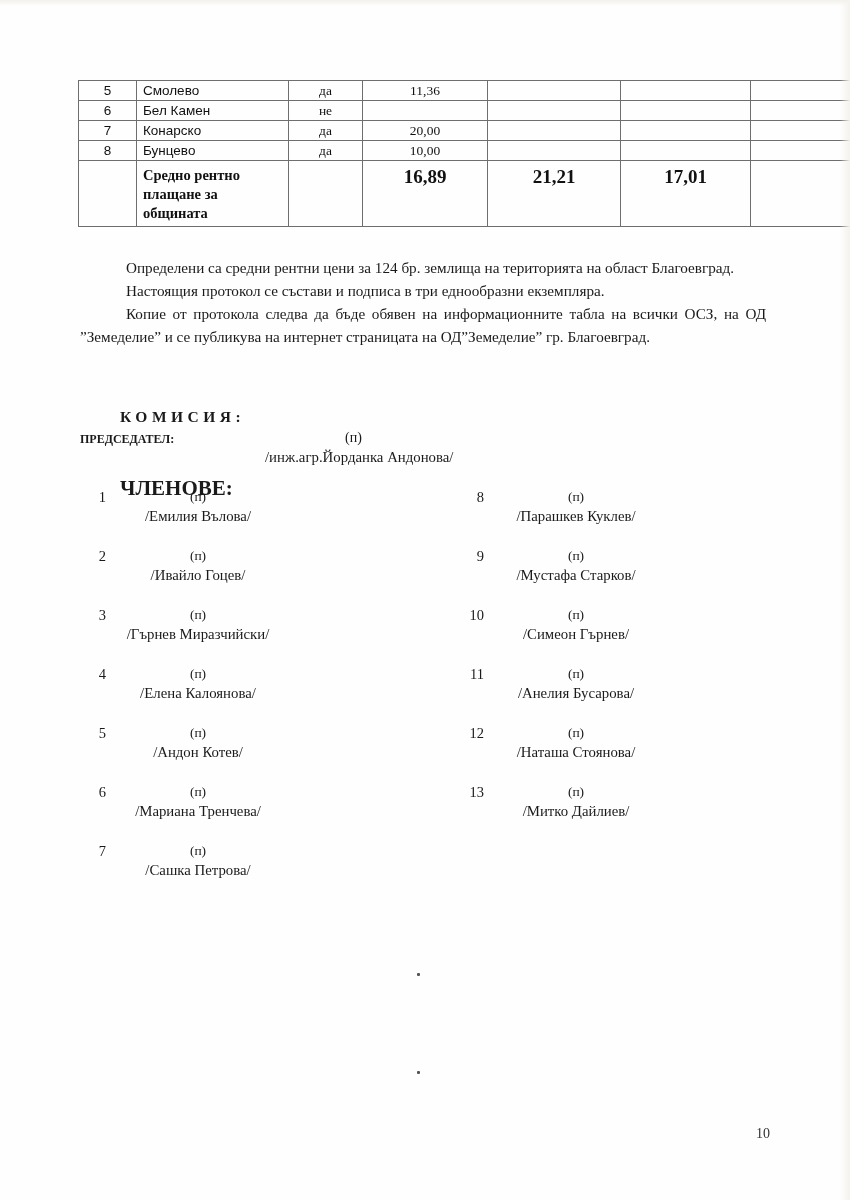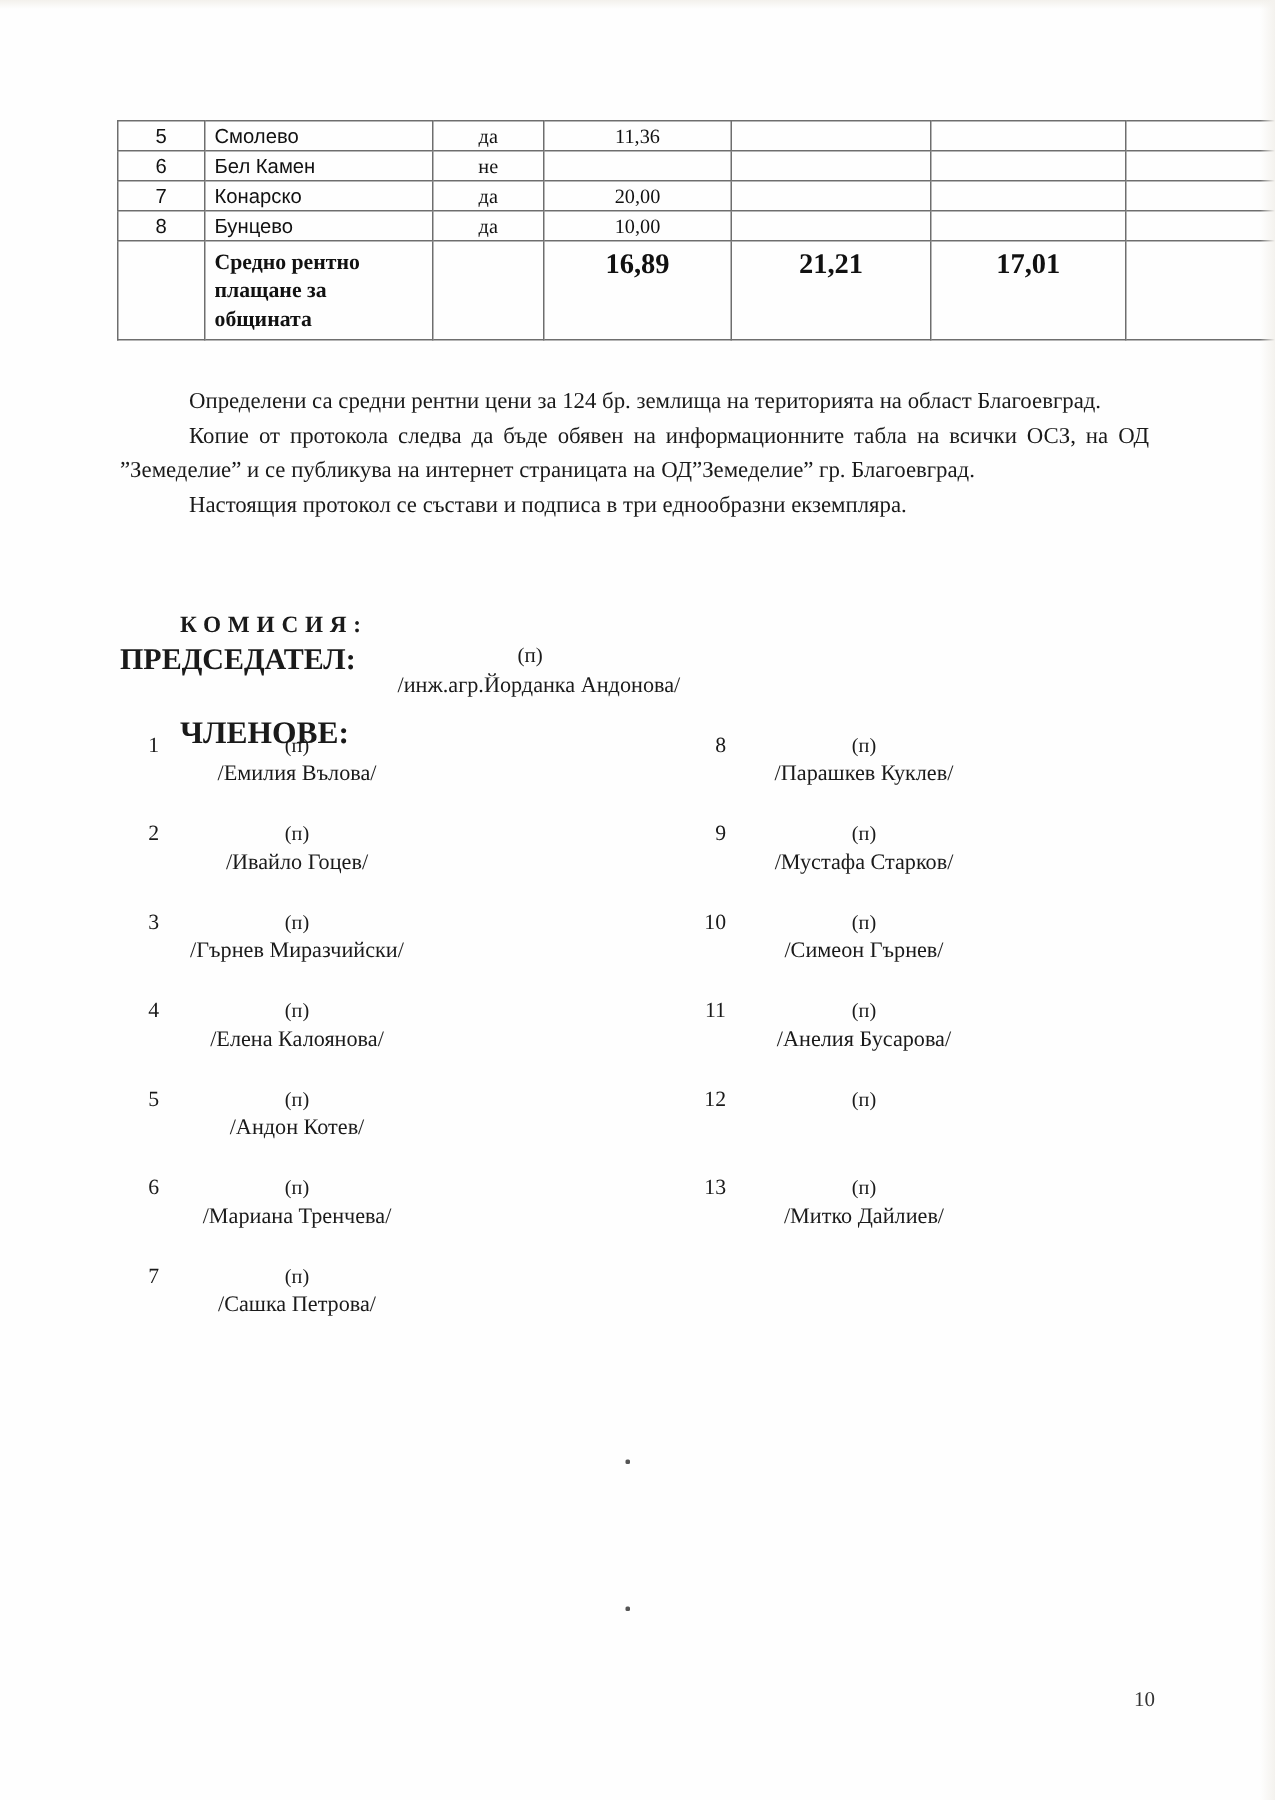--- a/index.html
+++ b/index.html
@@ -115,21 +115,21 @@
     margin-left: 40px;
     font-size: 15.5px;
   }
   .chair-row {
     margin-top: 3px;
     position: relative;
     height: 19px;
   }
   .chair-label {
     font-weight: bold;
-    font-size: 20px;
+    font-size: 12px;
   }
   .chair-p {
     position: absolute;
     left: 265px;
     top: 1px;
     font-size: 14px;
     font-weight: normal;
   }
   .chair-name {
     margin-left: 185px;
@@ -262,22 +262,22 @@
           <td class="c-v2">21,21</td>
           <td class="c-v3">17,01</td>
           <td class="c-v4"></td>
         </tr>
       </tbody>
     </table>
   </div>
 
   <div class="body-text">
     <p>Определени са средни рентни цени за 124 бр. землища на територията на област Благоевград.</p>
+    <p>Настоящия протокол се състави и подписа в три еднообразни екземпляра.</p>
     <p>Копие от протокола следва да бъде обявен на информационните табла на всички ОСЗ, на ОД ”Земеделие” и се публикува на интернет страницата на ОД”Земеделие” гр. Благоевград.</p>
-    <p>Настоящия протокол се състави и подписа в три еднообразни екземпляра.</p>
   </div>
 
   <div class="commission">
     <div class="kom-title">КОМИСИЯ:</div>
     <div class="chair-row">
       <span class="chair-label">ПРЕДСЕДАТЕЛ:</span>
       <span class="chair-p">(п)</span>
     </div>
     <div class="chair-name">/инж.агр.Йорданка Андонова/</div>
     <div class="members-label">ЧЛЕНОВЕ:</div>
@@ -340,20 +340,21 @@
         <span class="nm">/Симеон Гърнев/</span>
       </div>
       <div class="member">
         <span class="num">11</span>
         <span class="pn">(п)</span>
         <span class="nm">/Анелия Бусарова/</span>
       </div>
       <div class="member">
         <span class="num">12</span>
         <span class="pn">(п)</span>
+        <span class="nm">/Наташа Стоянова/</span>
       </div>
       <div class="member">
         <span class="num">13</span>
         <span class="pn">(п)</span>
         <span class="nm">/Митко Дайлиев/</span>
       </div>
     </div>
 
   </div>
 

